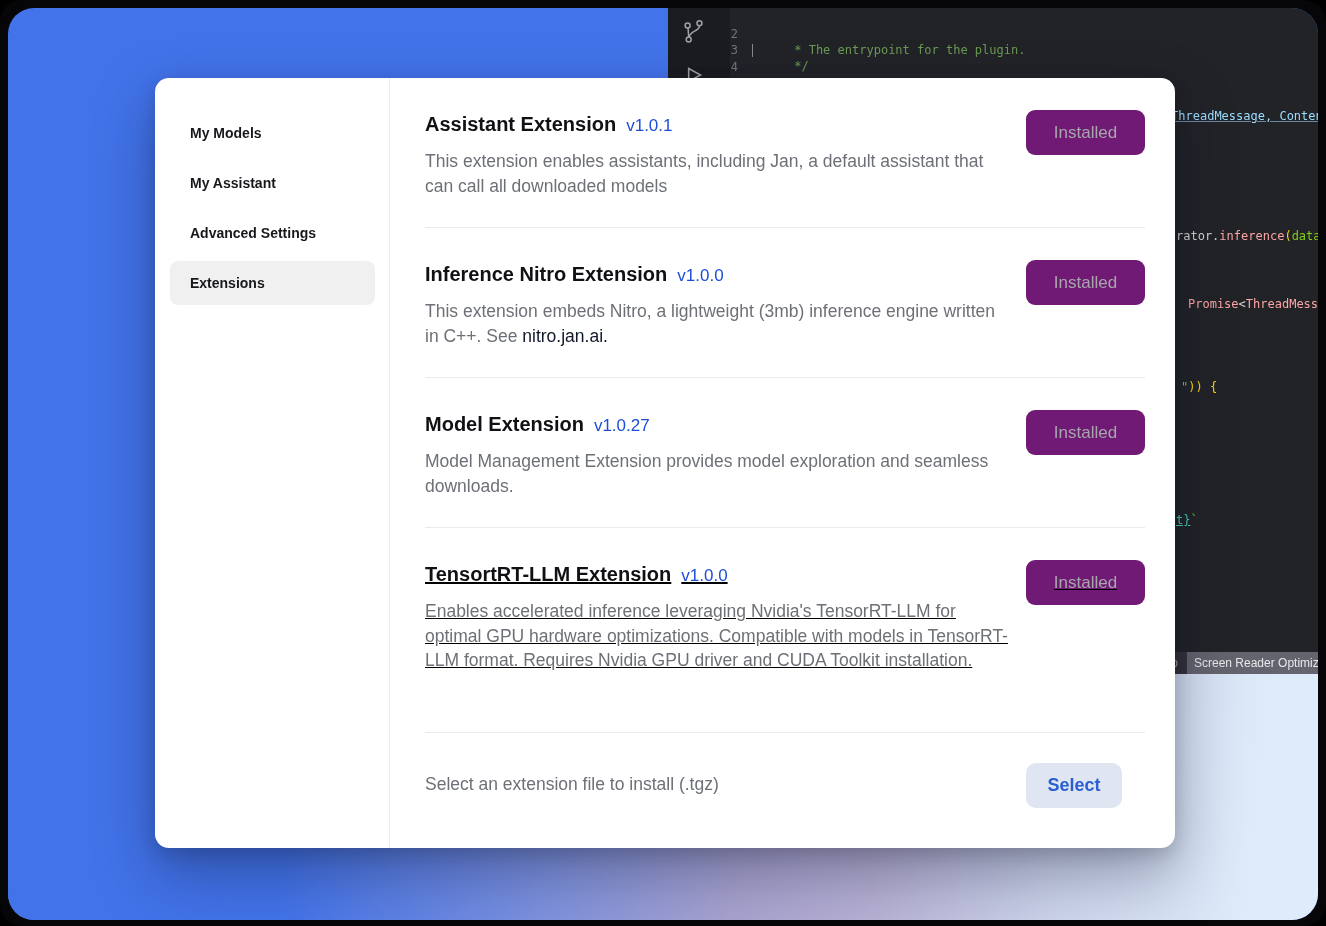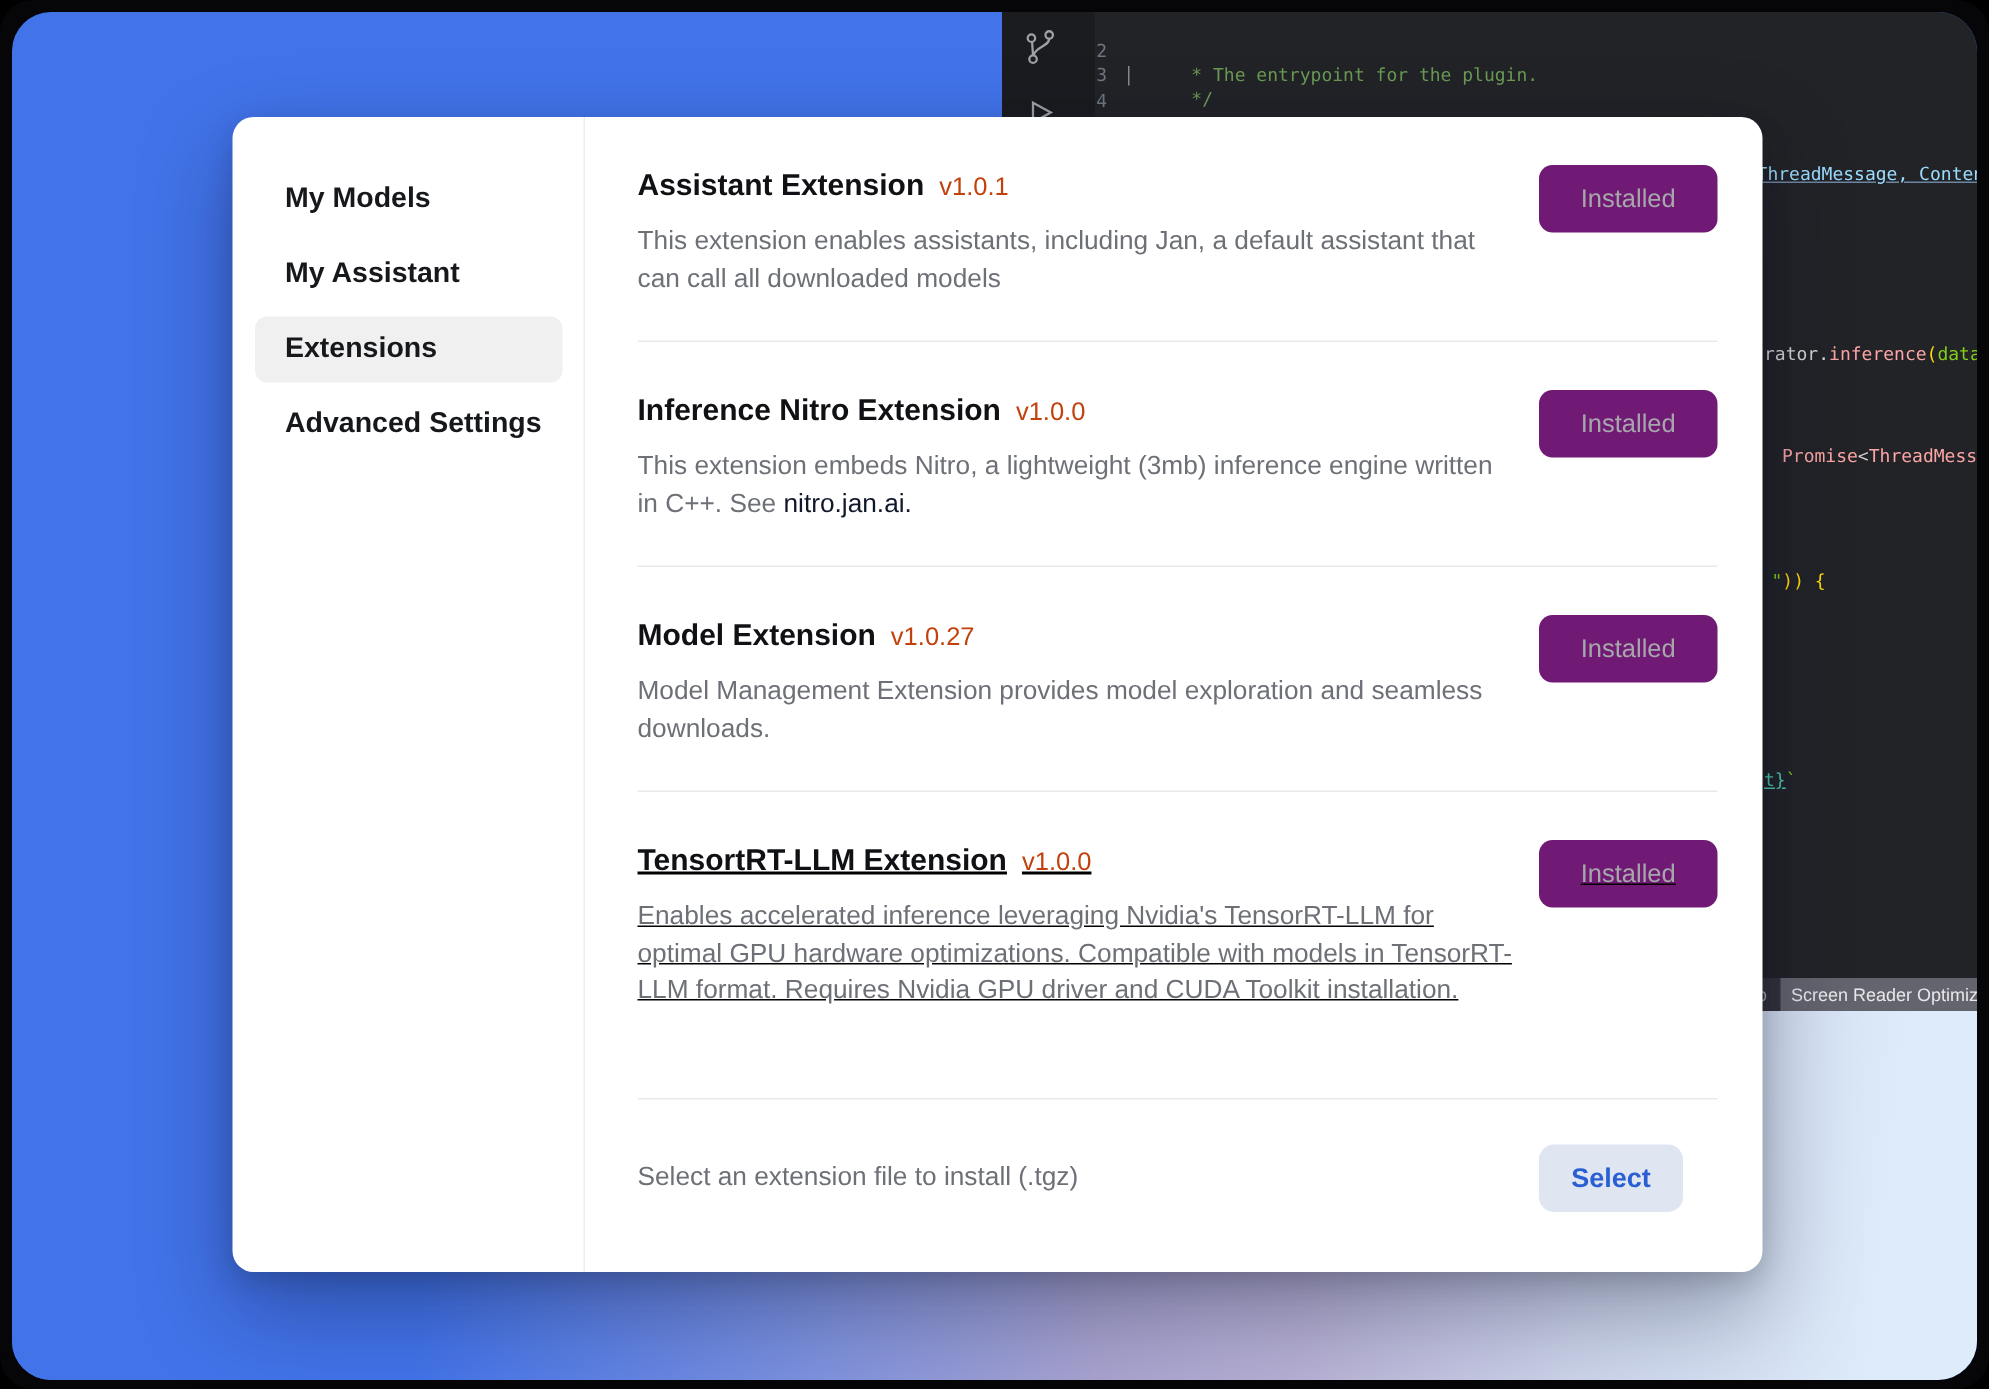--- a/index.html
+++ b/index.html
@@ -31,31 +31,31 @@
   .tok-yellow{color:#ffd70b;}
   .statusbar{position:absolute;left:0;right:0;bottom:0;height:22px;background:#32323a;font-size:12px;}
   .sb-go{position:absolute;right:140px;top:4px;color:#a6a6ae;}
   .sb-seg{position:absolute;right:0;top:0;bottom:0;width:131px;background:#64646e;color:#e8e8ec;
           line-height:22px;padding-left:7px;white-space:nowrap;overflow:hidden;box-sizing:border-box;}
   
   .modal{position:absolute;left:155px;top:78px;width:1020px;height:770px;background:#ffffff;border-radius:14px;
          box-shadow:0 25px 60px rgba(12,18,45,.35),0 6px 18px rgba(0,0,0,.15);display:flex;overflow:hidden;}
   .side{width:235px;border-right:1px solid #ececec;padding-top:30px;box-sizing:border-box;flex:none;}
   .side-item{margin:3px 14px 6px 15px;height:44px;border-radius:8px;display:flex;align-items:center;
-             padding-left:20px;font-weight:700;font-size:19px;color:#16181c;cursor:pointer;}
+             padding-left:20px;font-weight:700;font-size:14px;color:#16181c;cursor:pointer;}
   .side-item.active{background:#f0f0f0;}
   .content{flex:1;padding:0 30px 0 35px;box-sizing:border-box;}
   .section{box-sizing:border-box;border-bottom:1px solid #eaeaea;padding:32px 0 0;display:flex;
            justify-content:space-between;align-items:flex-start;}
   .section.h150{height:150px;}
   .section.h205{height:205px;text-decoration:underline;}
   .section.last{border-bottom:none;padding-top:30px;}
   .sec-text{width:585px;}
   .sec-title{font-size:20px;line-height:28px;font-weight:700;color:#101114;margin:0;}
-  .sec-ver{font-size:17px;font-weight:500;color:#c2410c;margin-left:10px;}
+  .sec-ver{font-size:17px;font-weight:500;color:#1d4ed8;margin-left:10px;}
   .sec-desc{margin-top:9px;font-size:17.5px;line-height:24.5px;color:#6d7076;}
   .lnk{color:#0f172a;text-decoration:none;cursor:pointer;}
   .btn{border:none;border-radius:9px;font-family:"Liberation Sans",sans-serif;cursor:pointer;flex:none;}
   .btn-installed{width:119px;height:45px;background:#701a75;color:#a7a7ab;font-size:17px;}
   .btn-select{width:96px;height:45px;background:#dfe5f1;color:#2a5fd3;font-size:18px;font-weight:700;border-radius:10px;margin-right:23px;}
 </style>
 </head>
 <body>
 
 <div class="canvas">
@@ -115,22 +115,22 @@
       </div>
     </div>
 
     <div class="grad"></div>
   </div>
 
   <div class="modal">
     <div class="side">
       <div class="side-item">My Models</div>
       <div class="side-item">My Assistant</div>
+      <div class="side-item">Advanced Settings</div>
       <div class="side-item active">Extensions</div>
-      <div class="side-item">Advanced Settings</div>
     </div>
 
     <div class="content">
 
       <div class="section h150">
         <div class="sec-text">
           <h3 class="sec-title"><span>Assistant Extension</span><span class="sec-ver">v1.0.1</span></h3>
           <div class="sec-desc">This extension enables assistants, including Jan, a default assistant that can call all downloaded models</div>
         </div>
         <button class="btn btn-installed">Installed</button>

